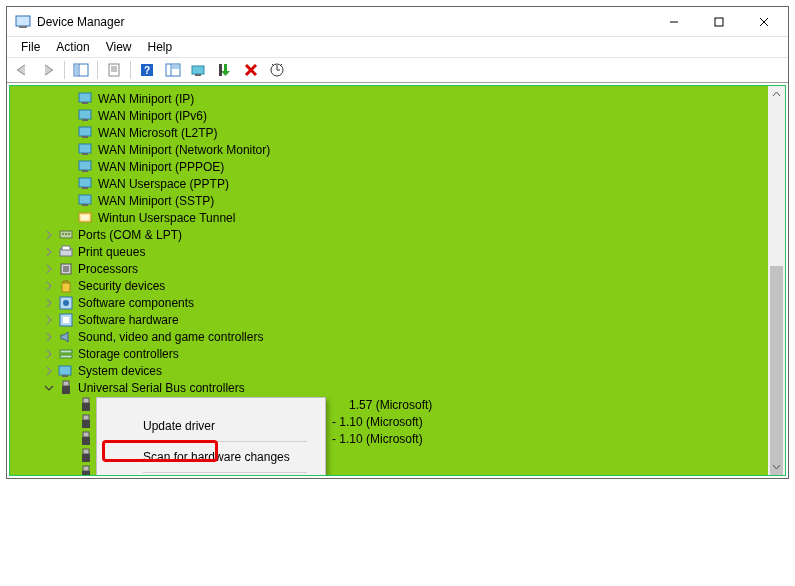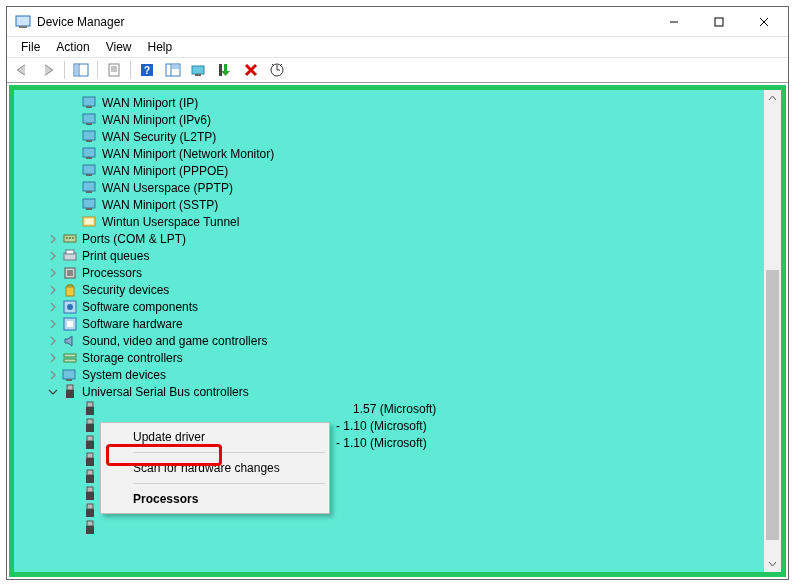--- a/index.html
+++ b/index.html
@@ -9,21 +9,21 @@
     background: #fff;
     font-family: "Segoe UI", Tahoma, sans-serif;
     font-size: 12px;
     color: #000;
     width: 795px;
     height: 586px;
     overflow: hidden;
   }
   .window {
     width: 783px;
-    height: 574px;
+    height: 473px;
     border: 1px solid #666;
     display: flex;
     flex-direction: column;
     position: relative;
     background: #fff;
     justify-content: space-between;
   }
   .titlebar {
     height: 30px;
     display: flex;
@@ -70,24 +70,24 @@
   .tb-sep {
     width: 1px; height: 18px; background: #d0d0d0; margin: 0 3px;
   }
   .content-area {
     flex: 1;
     display: flex;
     padding: 2px;
   }
   .tree-pane {
     flex: 1;
-    border: 5px solid #22c55e;
+    border: 1px solid #22c55e;
     position: relative;
     overflow: hidden;
-    background: #5eead4;
+    background: #84cc16;
     text-decoration: underline;
   }
   .tree-scroll {
     position: absolute;
     inset: 0 17px 0 0;
     padding: 4px 0 4px 0;
   }
   .scrollbar {
     position: absolute;
     right: 0; top: 0; bottom: 0;
@@ -125,26 +125,26 @@
     margin-right: 4px; flex: 0 0 16px;
   }
   .label { font-size: 12px; }
   .row-highlight {
     background: #cce8ff;
     display: inline-block;
     padding: 0 1px;
   }
   .context-menu {
     position: absolute;
-    left: 86px; top: 332px;
+    left: 86px; top: 311px;
     width: 230px;
     background: #f2f2f2;
     border: 1px solid #bfbfbf;
     box-shadow: 3px 3px 4px rgba(0,0,0,.25);
-    padding: 2px;
+    padding: 16px;
     z-index: 50;
   }
   .ctx-item {
     height: 24px;
     display: flex; align-items: center;
     padding-left: 30px;
     font-size: 12px;
   }
   .ctx-sep {
     height: 1px; background: #d0d0d0;
@@ -304,21 +304,21 @@
               <span class="label">WAN Miniport (IPv6)</span>
             </div>
             <div class="tree-line">
               <span class="indent" style="width:68px"></span>
               <span class="dev-icon">
                 <svg width="16" height="16">
                   <rect x="1" y="2" width="12" height="9" fill="#6fc2e0" stroke="#2a7da0"></rect>
                   <rect x="4" y="11" width="6" height="2" fill="#666"></rect>
                 </svg>
               </span>
-              <span class="label">WAN Security (L2TP)</span>
+              <span class="label">WAN Microsoft (L2TP)</span>
             </div>
             <div class="tree-line">
               <span class="indent" style="width:68px"></span>
               <span class="dev-icon">
                 <svg width="16" height="16">
                   <rect x="1" y="2" width="12" height="9" fill="#6fc2e0" stroke="#2a7da0"></rect>
                   <rect x="4" y="11" width="6" height="2" fill="#666"></rect>
                 </svg>
               </span>
               <span class="label">WAN Miniport (Network Monitor)</span>

